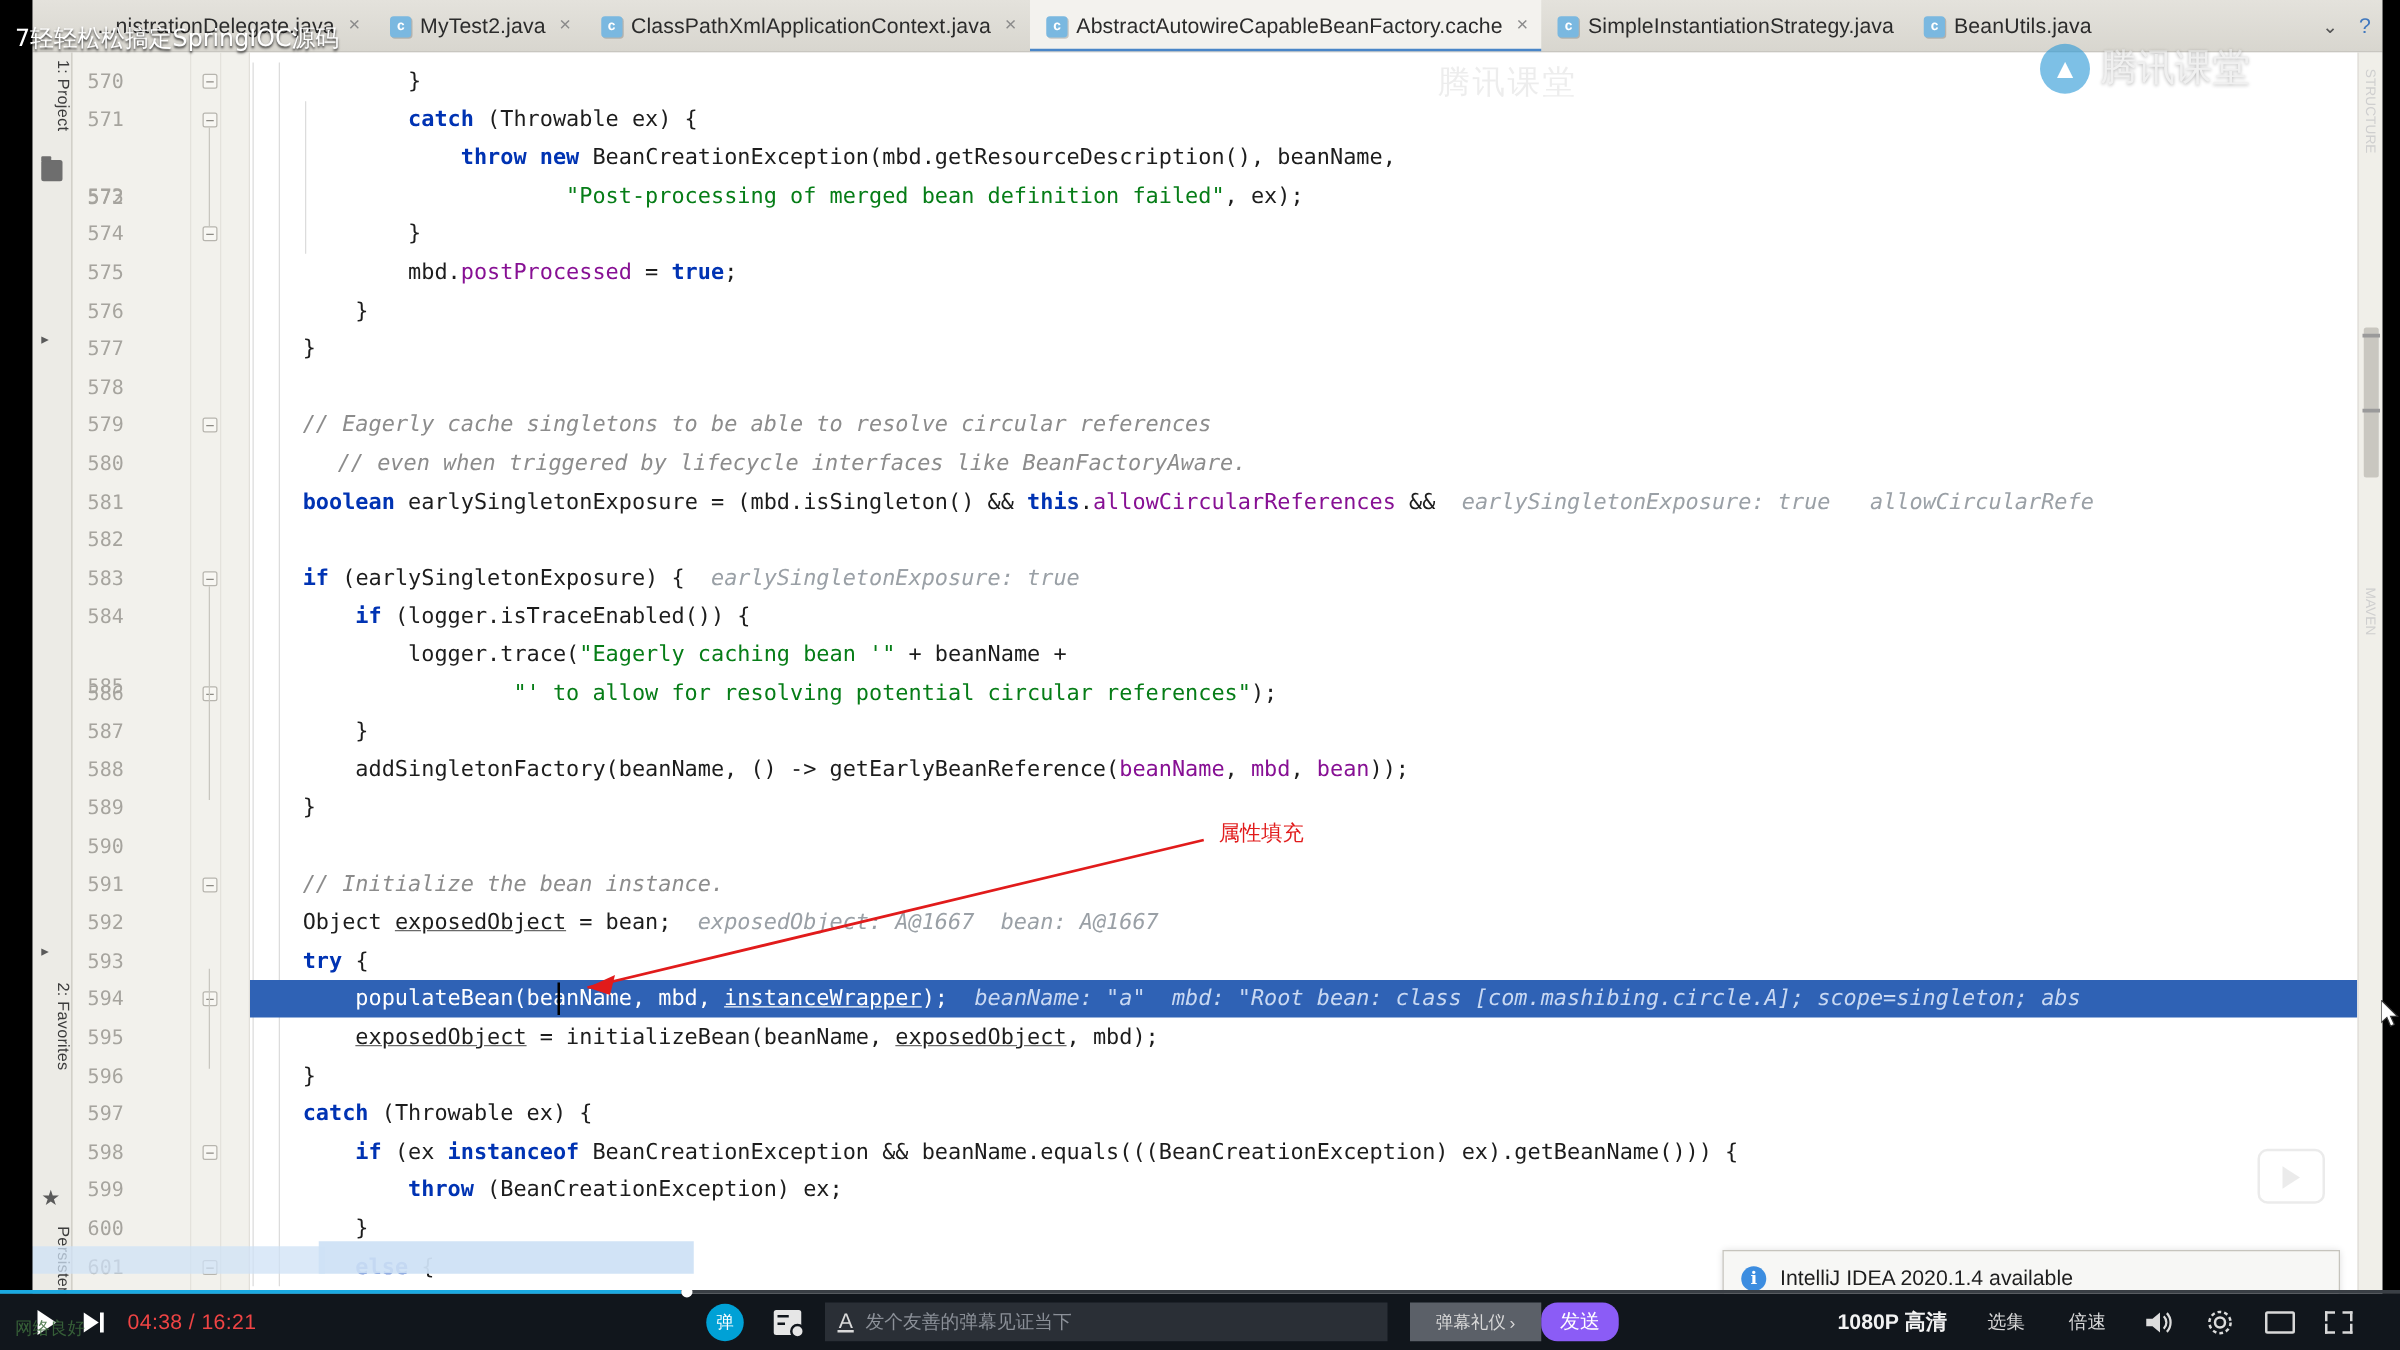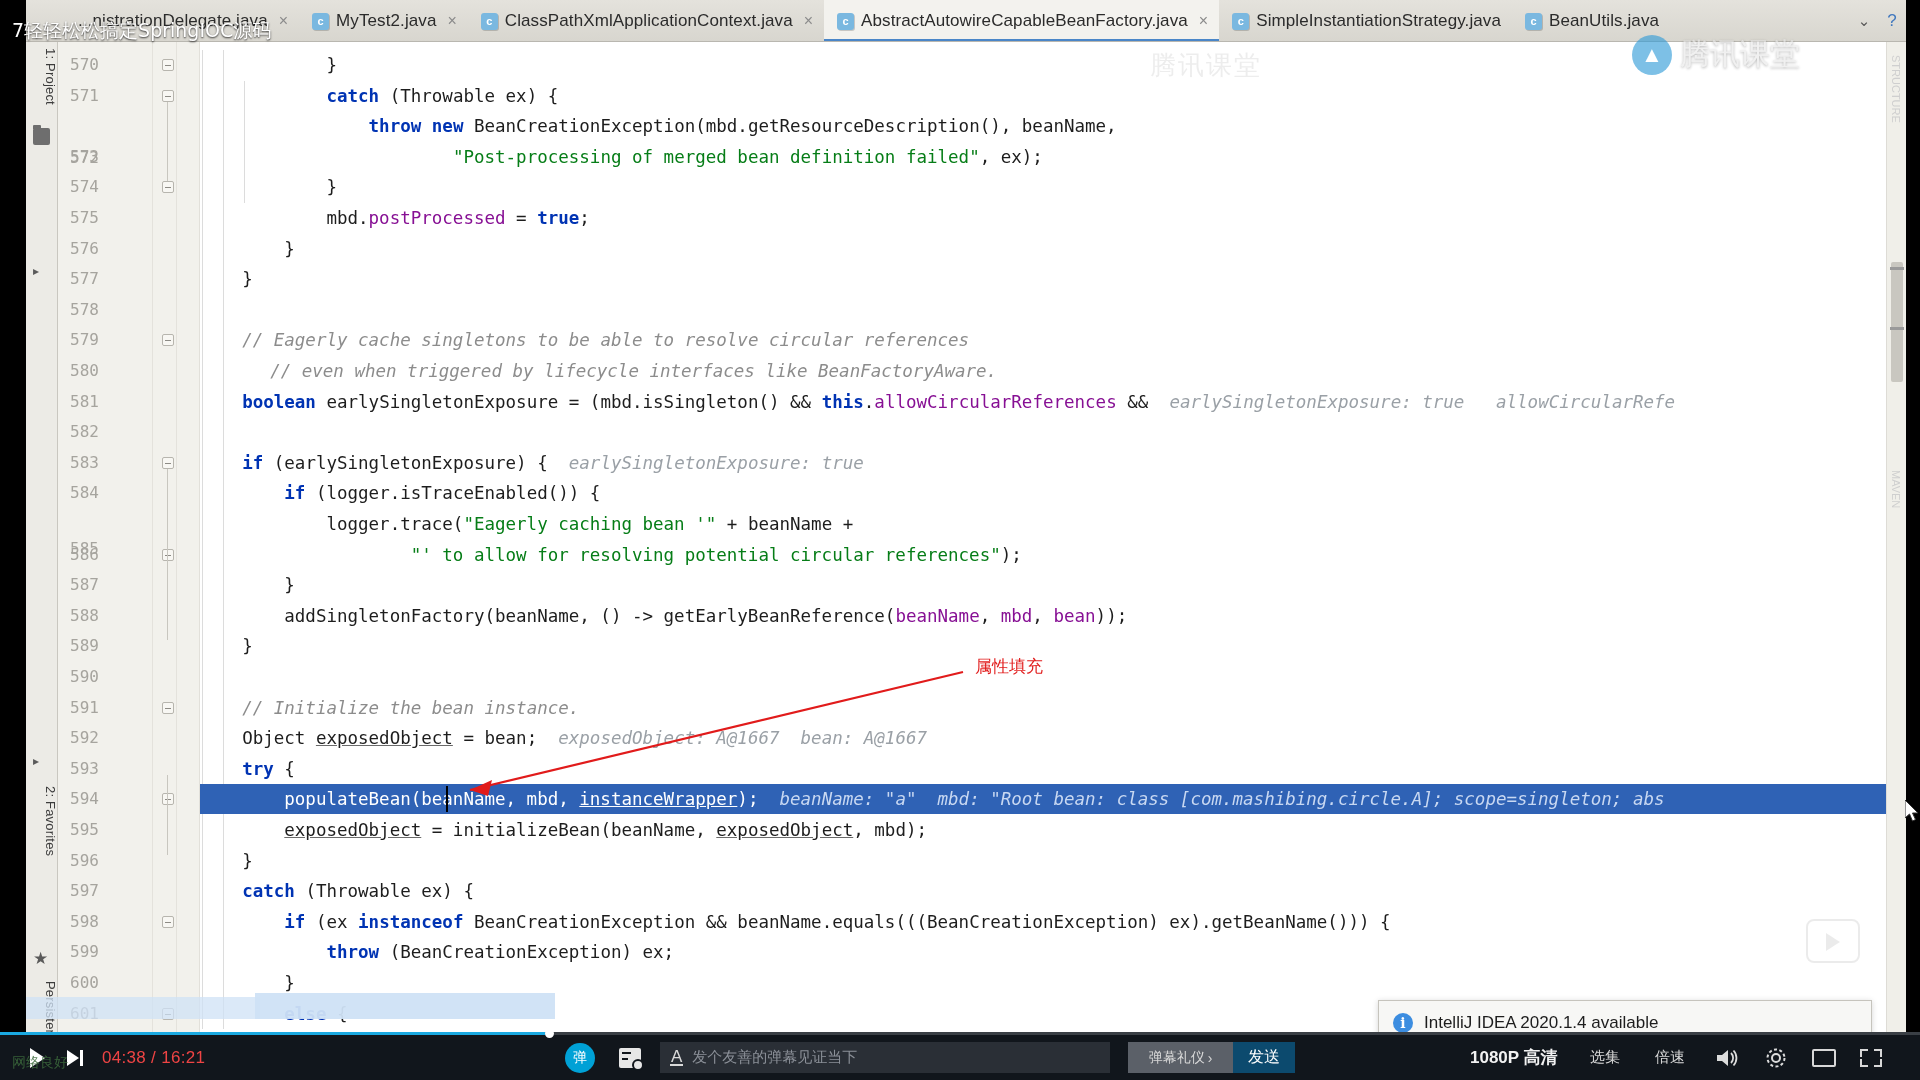--- a/index.html
+++ b/index.html
@@ -241,22 +241,22 @@
     display:flex; align-items:center; gap:9px; padding-left:10px;
   }
   #danmaku-input .aicon { color:#dadada; font-size:17px; border-bottom:2px solid #dadada; line-height:15px; padding:0 1px; }
   #danmaku-input .ph { color:#8b9098; font-size:15px; }
 
   #etiquette {
     position:absolute; left:1128px; width:105px; height:31px; background:#5b6068;
     color:#d8d8d8; font-size:14px; display:flex; align-items:center; justify-content:center; gap:3px;
   }
   #send-button {
-    position:absolute; left:1233px; width:62px; height:31px; background:#0c4a6e;
-    color:#fff; font-size:16px; display:flex; align-items:center; justify-content:center;
+    position:absolute; left:1233px; width:62px; height:31px; background:#8b5cf6;
+    color:#fff; font-size:16px; display:flex; align-items:center; justify-content:center;border-radius:13px;
   }
 
   #quality { position:absolute; left:1470px; color:#f2f2f2; font-size:17px; font-weight:bold; }
   #speed-list { position:absolute; left:1590px; color:#d8d8d8; font-size:15px; }
   #speed { position:absolute; left:1655px; color:#d8d8d8; font-size:15px; }
   #volume { position:absolute; left:1715px; width:24px; height:24px; }
   #settings-gear { position:absolute; left:1765px; width:22px; height:22px; }
   #widescreen { position:absolute; left:1812px; width:24px; height:18px; border:2px solid #d8d8d8; border-radius:2px; }
   #fullscreen { position:absolute; left:1860px; width:22px; height:18px; }
   #fullscreen span { position:absolute; width:8px; height:8px; border:2px solid #d8d8d8; }
@@ -287,21 +287,21 @@
         <span class="lbl">MyTest2.java</span>
         <span class="xclose">×</span>
       </div>
       <div class="tab">
         <span class="jicon">c</span>
         <span class="lbl">ClassPathXmlApplicationContext.java</span>
         <span class="xclose">×</span>
       </div>
       <div class="tab active">
         <span class="jicon">c</span>
-        <span class="lbl">AbstractAutowireCapableBeanFactory.java</span>
+        <span class="lbl">AbstractAutowireCapableBeanFactory.cache</span>
         <span class="xclose">×</span>
       </div>
       <div class="tab">
         <span class="jicon">c</span>
         <span class="lbl">SimpleInstantiationStrategy.java</span>
       </div>
       <div class="tab">
         <span class="jicon">c</span>
         <span class="lbl">BeanUtils.java</span>
       </div>

